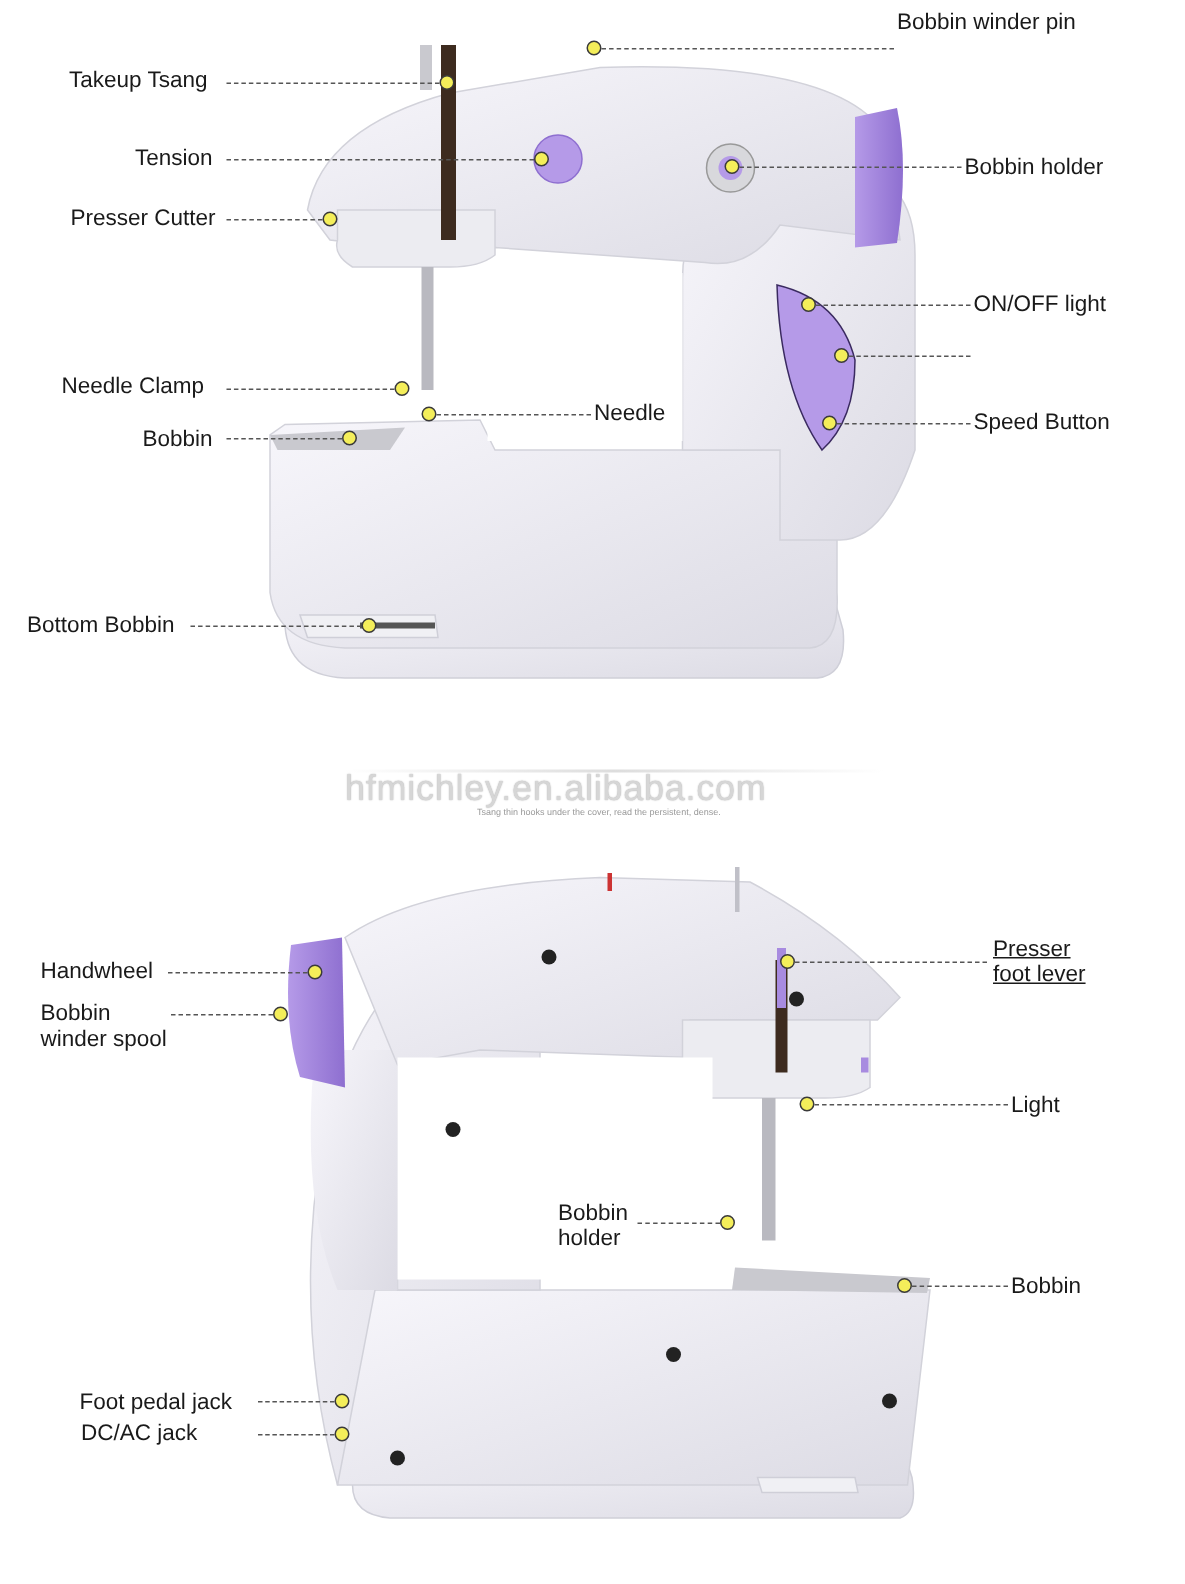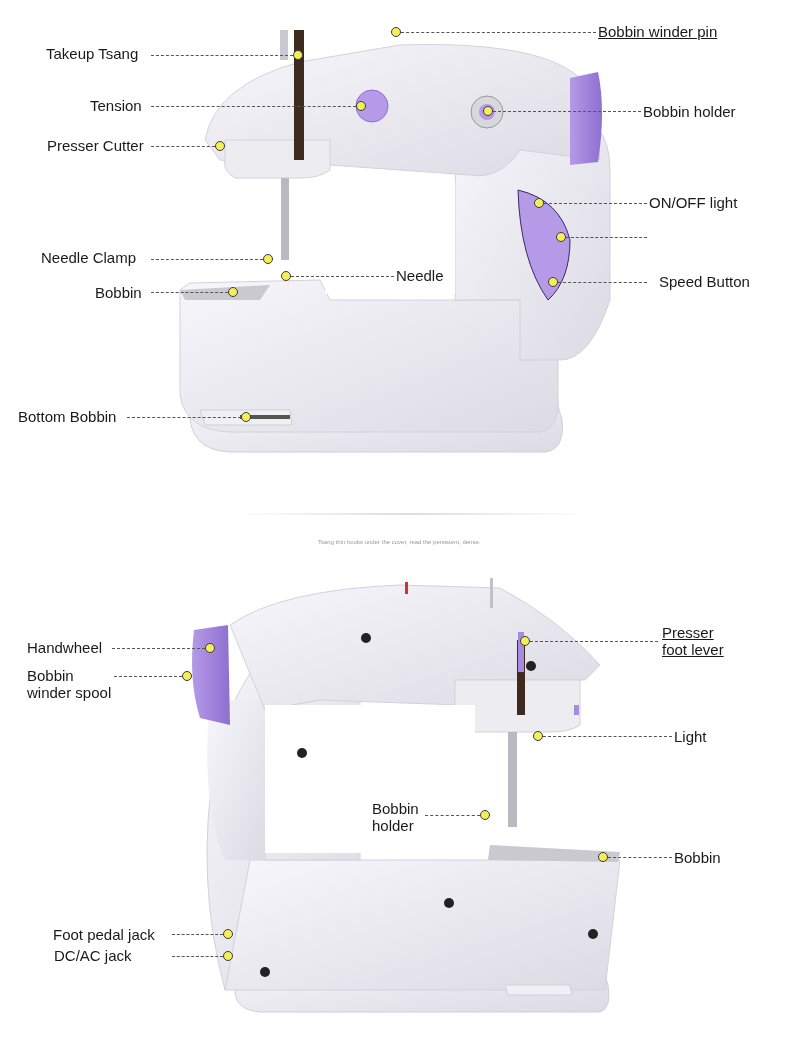--- a/index.html
+++ b/index.html
@@ -116,40 +116,41 @@
   <div class="dot" style="left:228px;top:287px;"></div>
 
   <div class="label" style="left:18px;top:408px;">Bottom Bobbin</div>
   <div class="lead" style="left:127px;top:417px;width:114px;"></div>
   <div class="dot" style="left:241px;top:412px;"></div>
 
   <div class="label" style="left:396px;top:267px;">Needle</div>
   <div class="lead" style="left:291px;top:276px;width:103px;"></div>
   <div class="dot" style="left:281px;top:271px;"></div>
 
-  <div class="label" style="left:598px;top:23px;text-decoration:underline;">Bobbin winder pin</div>
+  <div class="label" style="left:598px;top:6px;">Bobbin winder pin</div>
   <div class="lead" style="left:401px;top:32px;width:195px;"></div>
   <div class="dot" style="left:391px;top:27px;"></div>
 
   <div class="label" style="left:643px;top:103px;">Bobbin holder</div>
   <div class="lead" style="left:493px;top:111px;width:148px;"></div>
   <div class="dot" style="left:483px;top:106px;"></div>
 
   <div class="label" style="left:649px;top:194px;">ON/OFF light</div>
   <div class="lead" style="left:544px;top:203px;width:103px;"></div>
   <div class="dot" style="left:534px;top:198px;"></div>
 
   <div class="lead" style="left:566px;top:237px;width:81px;"></div>
   <div class="dot" style="left:556px;top:232px;"></div>
 
-  <div class="label" style="left:649px;top:273px;margin-left:10px;">Speed Button</div>
+  <div class="label" style="left:649px;top:273px;">Speed Button</div>
   <div class="lead" style="left:558px;top:282px;width:89px;"></div>
   <div class="dot" style="left:548px;top:277px;"></div>
 
   <div class="wm-line"></div>
+  <div class="watermark">hfmichley.en.alibaba.com</div>
   <div class="wm-sub">Tsang thin hooks under the cover, read the persistent, dense.</div>
 
   <div class="label" style="left:27px;top:639px;">Handwheel</div>
   <div class="lead" style="left:112px;top:648px;width:93px;"></div>
   <div class="dot" style="left:205px;top:643px;"></div>
 
   <div class="label" style="left:27px;top:667px;">Bobbin
 winder spool</div>
   <div class="lead" style="left:114px;top:676px;width:68px;"></div>
   <div class="dot" style="left:182px;top:671px;"></div>

